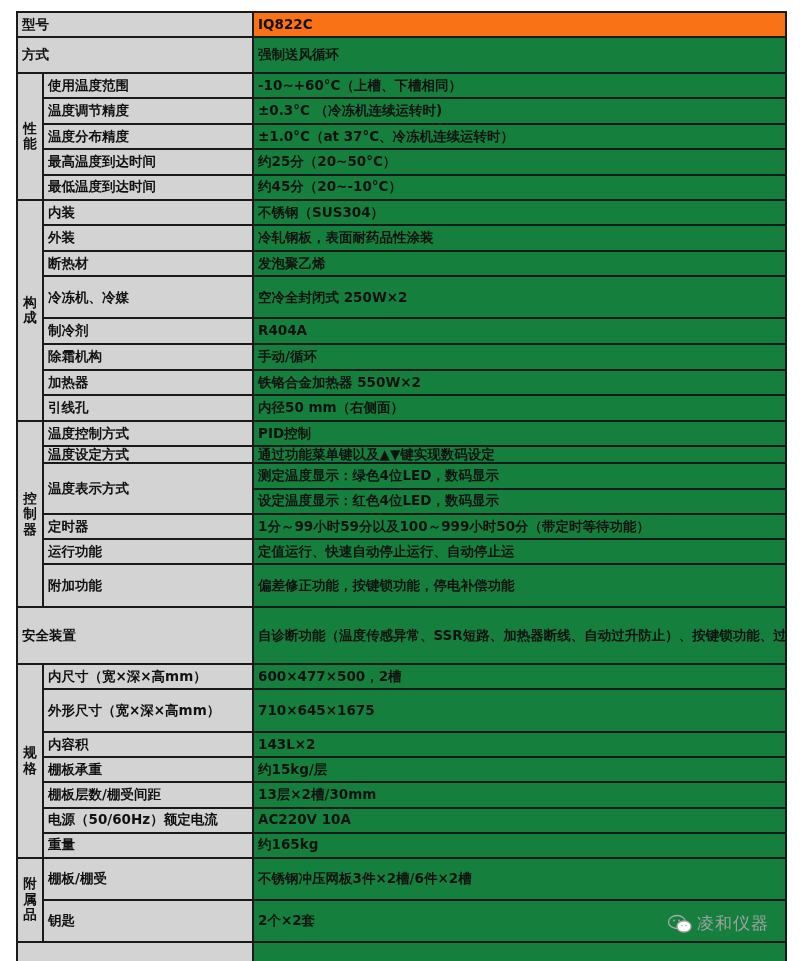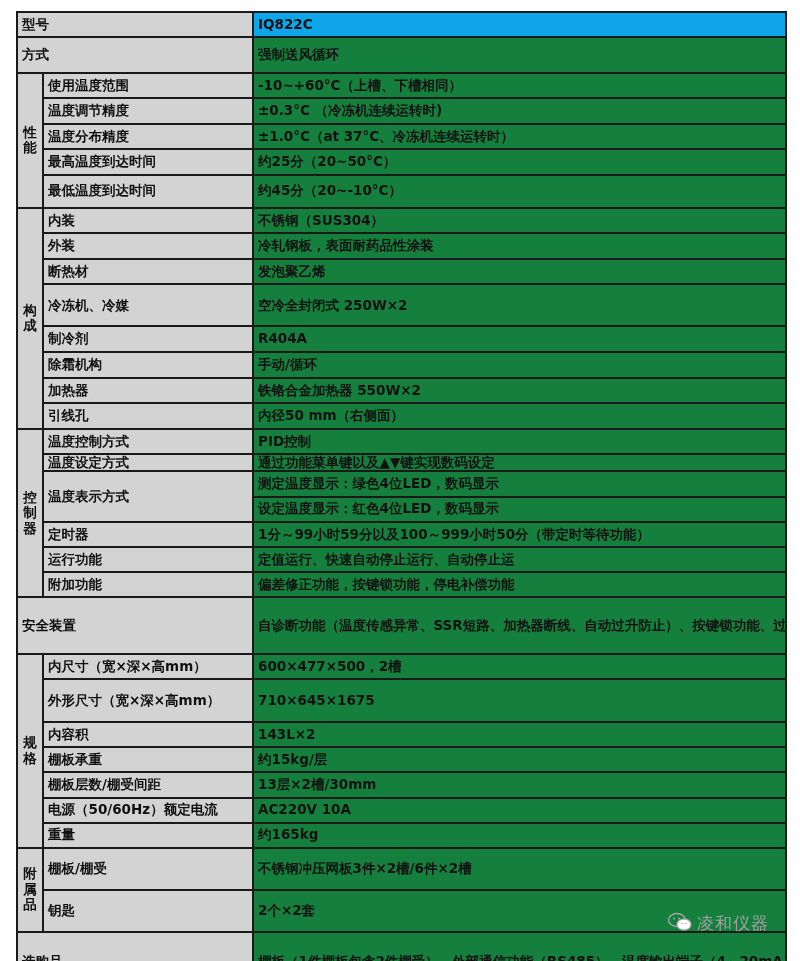--- a/index.html
+++ b/index.html
@@ -10,26 +10,26 @@
     border-collapse: collapse; table-layout: fixed;
     font-size: 13.5px; font-weight: bold;
   }
   table.spec td {
     border: 2px solid #1a1a1a; padding: 0 4px; vertical-align: middle;
     line-height: 1.15; overflow: hidden; white-space: nowrap;
   }
   td.lbl { background: #d3d3d3; }
   td.grp { background: #d3d3d3; text-align: center; padding: 0; white-space: normal; line-height: 1.45; }
   td.val { background: #15803d; }
-  tr.hdr td.val { background: #0ea5e9; }
+  tr.hdr td.val { background: #f97316; }
   td.wrap { white-space: normal; line-height: 1.9; }
   .grp span { display: block; }
   .watermark {
     position: absolute; left: 667px; top: 912px; font-size: 17px; color: #a0a0a0;
-    font-weight: normal; letter-spacing: 1px; display: flex; align-items: flex-start; gap: 4px;
+    font-weight: normal; letter-spacing: 1px; display: flex; align-items: center; gap: 4px;
   }
   .watermark svg { display: block; }
 </style>
 </head>
 <body>
 
 <table class="spec">
   <colgroup>
     <col style="width:26px">
     <col style="width:210px">
@@ -58,21 +58,21 @@
       <td class="val">±0.3°C （冷冻机连续运转时)</td>
     </tr>
     <tr style="height:25.4px">
       <td class="lbl">温度分布精度</td>
       <td class="val">±1.0°C（at 37°C、冷冻机连续运转时）</td>
     </tr>
     <tr style="height:25.4px">
       <td class="lbl">最高温度到达时间</td>
       <td class="val">约25分（20~50°C）</td>
     </tr>
-    <tr style="height:33px">
+    <tr style="height:25px">
       <td class="lbl">最低温度到达时间</td>
       <td class="val">约45分（20~-10°C）</td>
     </tr>
 
     <tr style="height:25.6px">
       <td class="grp" rowspan="8">
         <span>构</span>
         <span>成</span>
       </td>
       <td class="lbl">内装</td>
@@ -128,21 +128,21 @@
       <td class="val">设定温度显示：红色4位LED，数码显示</td>
     </tr>
     <tr style="height:25.2px">
       <td class="lbl">定时器</td>
       <td class="val">1分～99小时59分以及100～999小时50分（带定时等待功能）</td>
     </tr>
     <tr style="height:25.2px">
       <td class="lbl">运行功能</td>
       <td class="val">定值运行、快速自动停止运行、自动停止运</td>
     </tr>
-    <tr style="height:25px">
+    <tr style="height:43px">
       <td class="lbl">附加功能</td>
       <td class="val">偏差修正功能，按键锁功能，停电补偿功能</td>
     </tr>
 
     <tr style="height:57px">
       <td class="lbl" colspan="2">安全装置</td>
       <td class="val wrap">自诊断功能（温度传感异常、SSR短路、加热器断线、自动过升防止）、按键锁功能、过升防止器、防止过电流的漏电保护开关</td>
     </tr>
 
     <tr style="height:25.1px">

